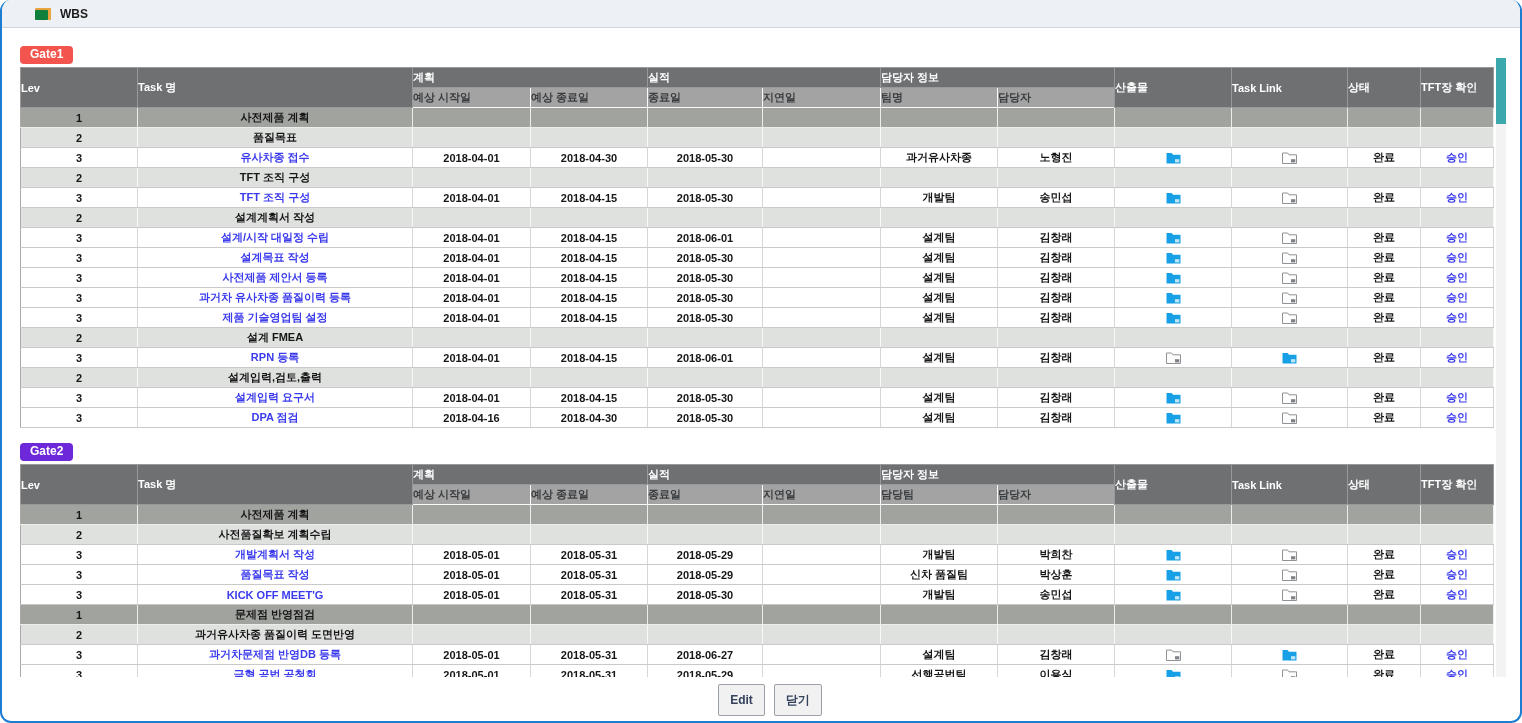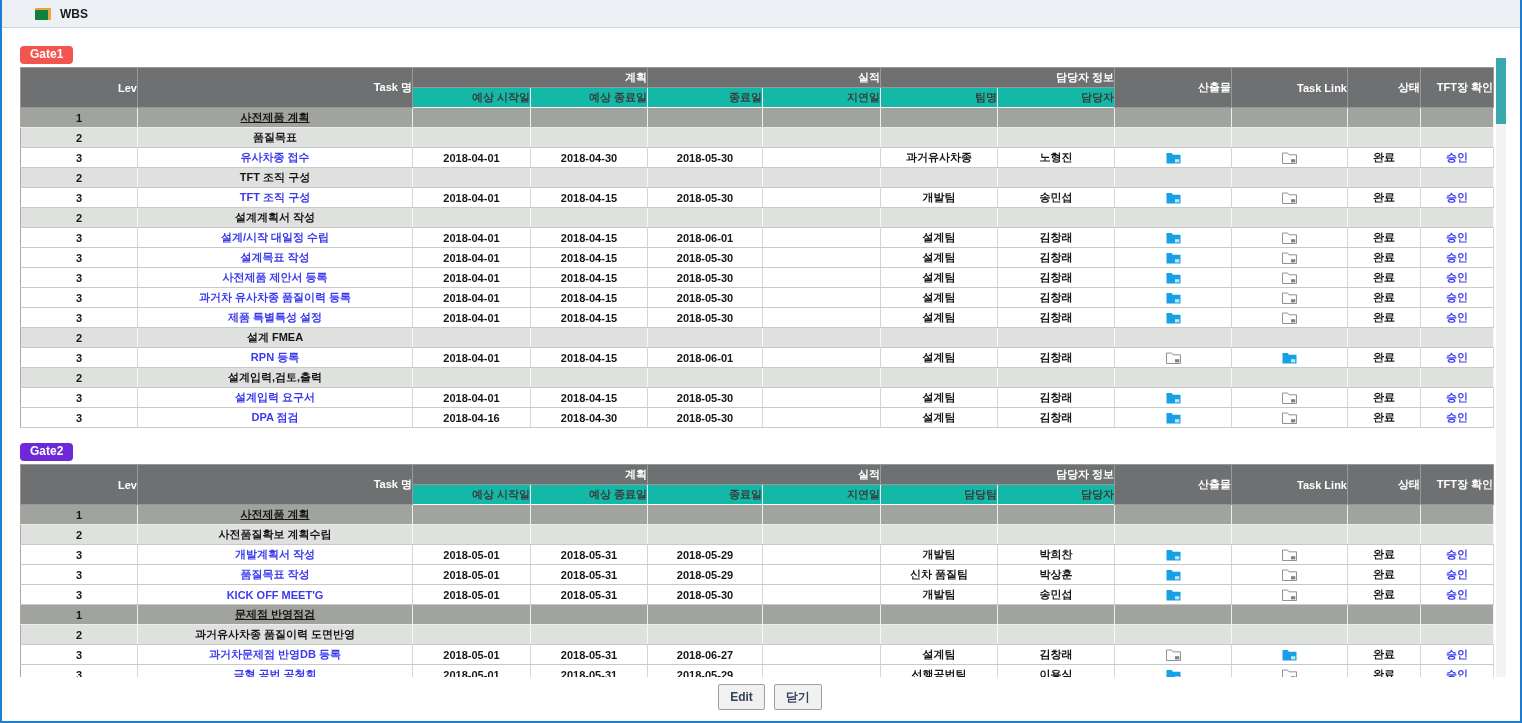--- a/index.html
+++ b/index.html
@@ -2,63 +2,64 @@
 <html><head>
 <meta charset="utf-8">
 <style>
   * { margin:0; padding:0; box-sizing:border-box; }
   html,body { background:#fff; }
   body { font-family:"Liberation Sans", sans-serif; }
   .window {
     position:relative; width:1522px; height:723px; background:#ffffff;
     border-left:2px solid #1d7dd0; border-right:2px solid #1d7dd0; border-bottom:2px solid #1d7dd0;
     overflow:hidden;
+    border-radius:11px;
   }
   .titlebar {
     height:28px; background:#edf1f6; border-bottom:1px solid #ccd4dd;
     display:flex; align-items:center; padding-left:33px;
   }
   .app-icon { position:relative; width:16px; height:12px; display:inline-block; }
   .app-icon .back { position:absolute; left:0; top:0; width:16px; height:12px; background:#e8a33d; border-radius:1px; }
   .app-icon .front { position:absolute; left:0; top:2px; width:13px; height:10px; background:#0f7f3c; border-radius:1px; }
   .title-text { margin-left:9px; font-size:12px; font-weight:700; color:#1a1a1a; }
   .content { padding:16px 0 0 18px; position:relative; height:693px; }
   .scroll-clip { height:633px; overflow:hidden; width:1478px; }
   .gate-badge {
     display:inline-block; color:#fff; font-weight:700; font-size:12px;
     padding:1px 10px 3px 10px; border-radius:4px; margin-bottom:3px; line-height:14px;
   }
   .gate-block { margin-bottom:13px; }
   table.wbs { width:1474px; border-collapse:collapse; table-layout:fixed; font-size:11px; }
   table.wbs th {
     background:#6e7072; color:#ffffff; font-weight:700; height:20px;
-    border:1px solid #97999b; white-space:nowrap; overflow:hidden; text-align:right; font-size:11px;
+    border:1px solid #97999b; white-space:nowrap; overflow:hidden; text-align:left; font-size:11px;
   }
   table.wbs th.sub {
-    background:#14b8a6; color:#3a3d40; border:1px solid #fafafa;
+    background:#a3a3a3; color:#3a3d40; border:1px solid #fafafa;
   }
   table.wbs td {
     height:20px; text-align:center; font-weight:700; color:#161616;
     white-space:nowrap; overflow:hidden; padding:0 2px;
   }
   tr.lev1 td { background:#a1a39f; border-right:1px solid #eceeec; border-bottom:1px solid #eceeec; }
   tr.lev2 td { background:#dfe1df; border-right:1px solid #f7f8f7; border-bottom:1px solid #c9c9c9; }
   tr.lev3 td { background:#ffffff; border-right:1px solid #d6d6d6; border-bottom:1px solid #c9c9c9; }
   table.wbs { border:1px solid #a9a9a9; }
   td.task-cell { text-align:left; }
-  td.ind1 { padding-left:14px;text-decoration:underline; }
+  td.ind1 { padding-left:14px; }
   td.ind2 { padding-left:27px; }
   td.ind3 { padding-left:41px; }
   .task-link { color:#3a3aee; cursor:pointer; text-decoration:none; }
   .approve-link { color:#3a3aee; cursor:pointer; text-decoration:none; font-weight:700; }
   .folder-svg { vertical-align:middle; cursor:pointer; }
   .footer { display:flex; justify-content:center; gap:9px; margin-top:7px; }
   .footer button {
     font-family:"Liberation Sans", sans-serif; font-size:12px; font-weight:700; color:#33415c;
-    background:#f1f1f1; border:1px solid #9aa0a8; border-radius:2px; height:26px; padding:0 11px; cursor:pointer;
+    background:#f1f1f1; border:1px solid #9aa0a8; border-radius:2px; height:32px; padding:0 11px; cursor:pointer;
   }
   .vscroll { position:absolute; top:58px; right:14px; width:10px; height:619px; background:#f3f3f3; }
   .vscroll .thumb { width:10px; height:66px; background:#3ba8ad; }
 </style>
 </head>
 <body>
 
 <div class="window">
   <div class="titlebar">
     <span class="app-icon">
@@ -279,21 +280,21 @@
                     </svg></td>
                   <td><svg width="15" height="12" viewBox="0 0 15 12" class="folder-svg">
                       <path d="M0.5 11.5 V1 H5.6 L7 2.8 H14.5 V11.5 Z" fill="#fdfdfd" stroke="#8f9296"></path>
                       <rect x="9" y="7.2" width="4.3" height="3.2" fill="#7e8286"></rect>
                     </svg></td>
                   <td>완료</td>
                   <td><span class="approve-link">승인</span></td>
                 </tr>
                 <tr class="lev3">
                   <td>3</td>
-                  <td class="task-cell ind3"><span class="task-link">제품 특별특성 설정</span></td>
+                  <td class="task-cell ind3"><span class="task-link">제품 기술영업팀 설정</span></td>
                   <td>2018-04-01</td>
                   <td>2018-04-15</td>
                   <td>2018-05-30</td>
                   <td></td>
                   <td>설계팀</td>
                   <td>김창래</td>
                   <td><svg width="15" height="12" viewBox="0 0 15 12" class="folder-svg">
                       <path d="M0.5 11.5 V1 H5.6 L7 2.8 H14.5 V11.5 Z" fill="#18a0e6"></path>
                       <rect x="9" y="7.2" width="4.3" height="3.2" fill="#bfe6f8"></rect>
                     </svg></td>

